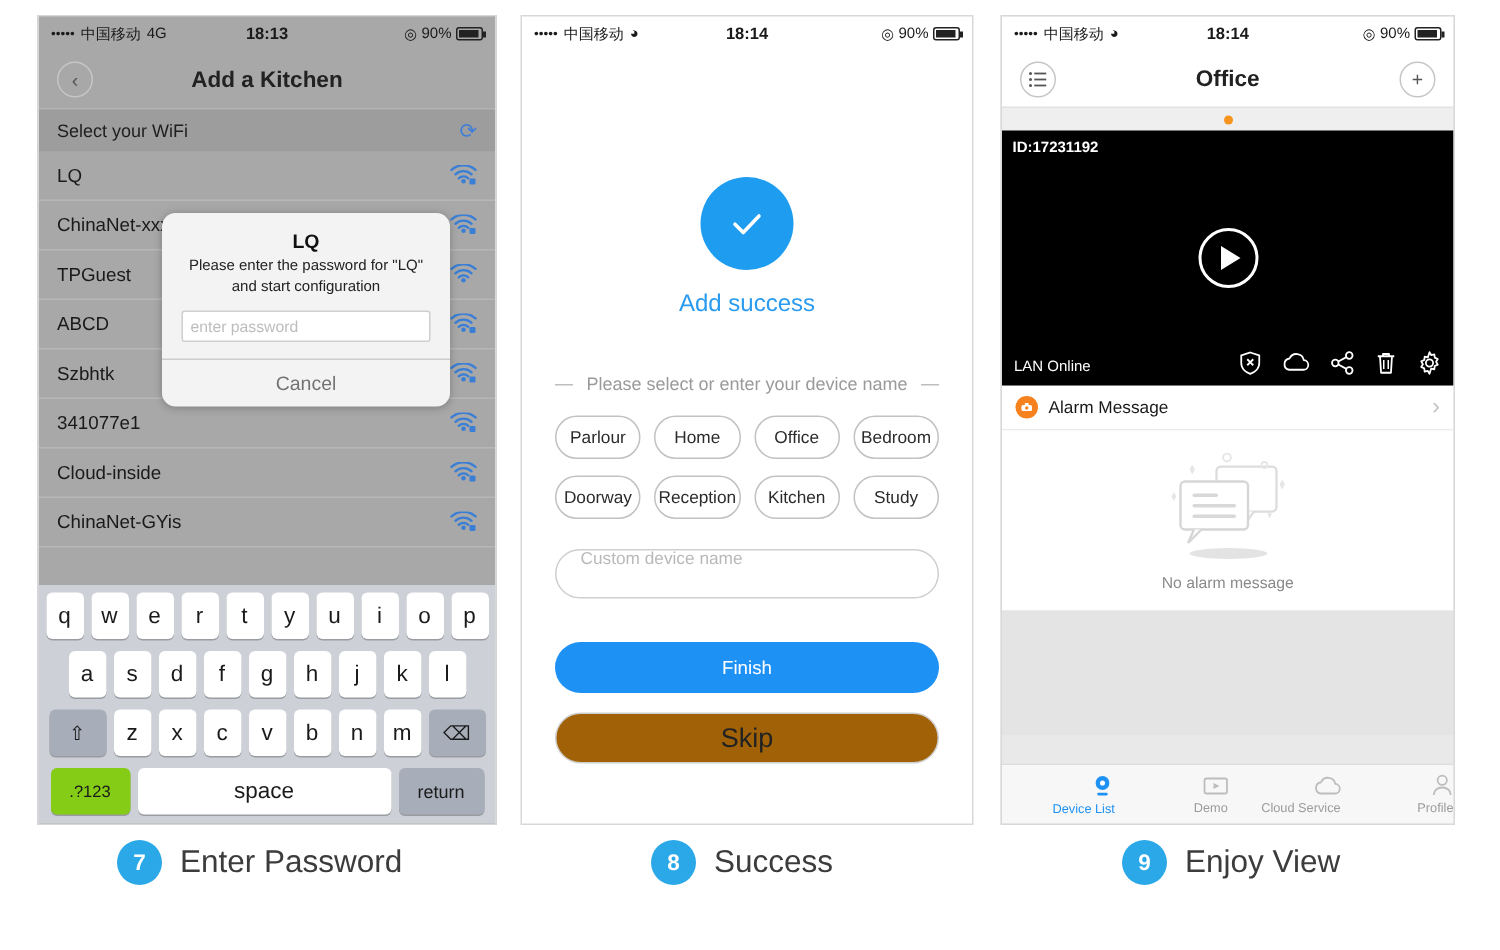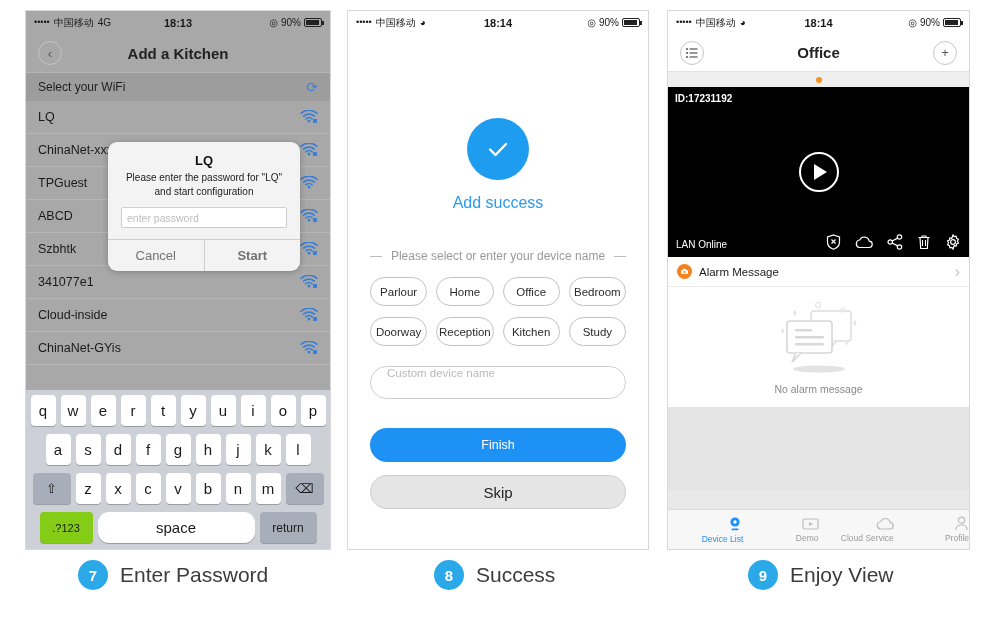--- a/index.html
+++ b/index.html
@@ -134,21 +134,21 @@
   .key {
     background: #ffffff; border-radius: 4px;
     height: 31px; width: 25px;
     display: flex; align-items: center; justify-content: center;
     font-size: 15px; color: #1a1a1a;
     box-shadow: 0 1px 0 rgba(0,0,0,.25);
   }
   .key.wide { width: 38px; background: #a8aeb9; font-size: 13px; }
   .key.num { width: 53px; background: #84cc16; font-size: 11px; }
   .key.ret { width: 57px; background: #a8aeb9; font-size: 12px; }
-  .key.space { width: 157px; border-radius: 11px; }
+  .key.space { width: 169px; }
   .krow.r2 { padding-left: 0; }
 
   
   #panel8 .body8 { padding: 0 22px; text-align: center; }
   .check-circle {
     width: 62px; height: 62px; border-radius: 50%;
     background: #1e9cf0; margin: 84px auto 0;
     display: flex; align-items: center; justify-content: center;
   }
   .add-success { color: #2a9bee; font-size: 16px; margin-top: 14px; }
@@ -171,23 +171,23 @@
     font-size: 11.5px; color: #b9b9b9;
   }
   .btn-primary {
     margin-top: 29px; height: 34px; border-radius: 18px;
     background: #1e91f5; color: #fff;
     display: flex; align-items: center; justify-content: center;
     font-size: 12.5px;
   }
   .btn-ghost {
     margin-top: 13px; height: 34px; border-radius: 18px;
-    border: 1px solid #cfcfcf; color: #222; background:#e5e5e5;
-    display: flex; align-items: center; justify-content: center;
-    font-size: 15px;
+    border: 1px solid #cfcfcf; color: #222; background:#a16207;
+    display: flex; align-items: center; justify-content: center;
+    font-size: 18px;
   }
 
   
   #panel9 { background: #e9e9e9; }
   #panel9 .navbar { background: #fff; border-bottom: 1px solid #e2e2e2; }
   .dotbar {
     height: 15px; background: #efefef;
     display: flex; align-items: center; justify-content: center;
   }
   .dotbar .d { width: 6px; height: 6px; border-radius: 50%; background: #f7941d; }
@@ -395,21 +395,20 @@
   </div>
 
   <div class="dialog">
     <div class="dlg-title">LQ</div>
     <div class="dlg-msg">Please enter the password for "LQ" and start configuration</div>
     <div class="dlg-input">
       <span>enter password</span>
     </div>
     <div class="dlg-actions">
       <div class="dlg-btn">Cancel</div>
-      <div class="dlg-btn right">Start</div>
     </div>
   </div>
 
   <div class="keyboard">
     <div class="krow">
       <div class="key">q</div>
       <div class="key">w</div>
       <div class="key">e</div>
       <div class="key">r</div>
       <div class="key">t</div>

